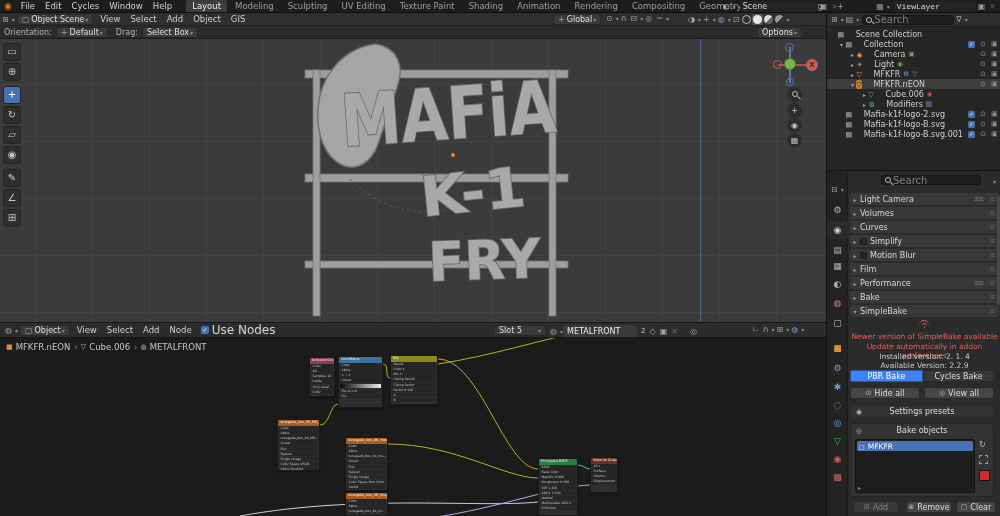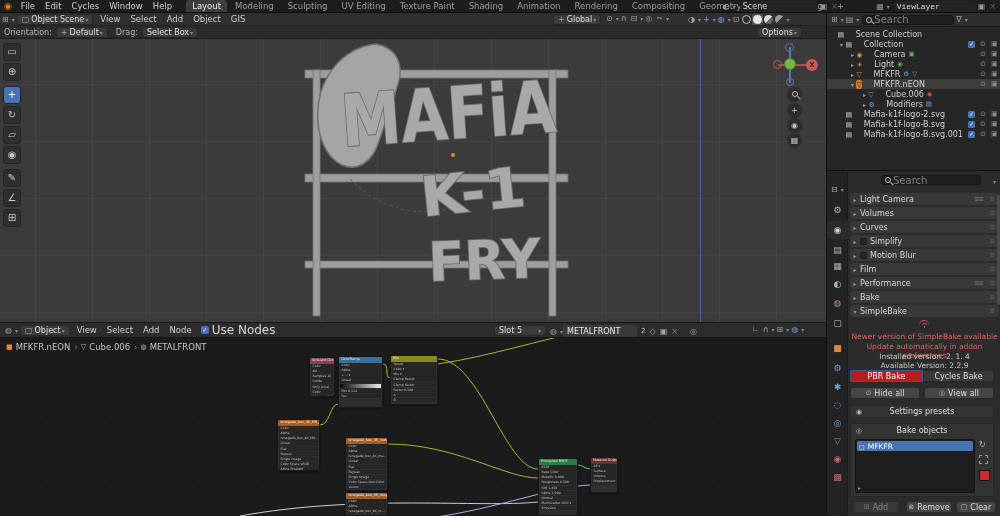--- a/index.html
+++ b/index.html
@@ -729,21 +729,21 @@
       <div class="wifi abs" style="left:70px;top:149px;">
         <i style="left:1px;top:0;width:10px;height:10px;"></i>
         <i style="left:3.5px;top:3px;width:5px;height:5px;"></i>
         <i style="left:5.5px;top:6px;width:1.5px;height:1.5px;background:#cc5a5a;border-radius:50%;"></i>
       </div>
       <div class="sb-red" style="top:161px;">Newer version of SimpleBake available</div>
       <div class="sb-red" style="top:171px;">Update automatically in addon preferences</div>
       <div class="sb-ver" style="top:181px;">Installed version: 2. 1. 4</div>
       <div class="sb-ver" style="top:190px;">Available Version: 2.2.9</div>
 
-      <div class="btn" style="left:2px;top:199px;width:73px;background:#b91c1c;border-color:#35588c;color:#fff;border-radius:2px 0 0 2px;">PBR Bake</div>
+      <div class="btn" style="left:2px;top:199px;width:73px;background:#3b82f6;border-color:#35588c;color:#fff;border-radius:2px 0 0 2px;">PBR Bake</div>
       <div class="btn" style="left:75px;top:199px;width:71px;background:#383838;border-radius:0 2px 2px 0;">Cycles Bake</div>
 
       <div class="btn" style="left:2px;top:216px;width:70px;">
           <span class="ic">⊙</span>
           <span>Hide all</span>
         </div>
       <div class="btn" style="left:76px;top:216px;width:70px;">
           <span class="ic">◎</span>
           <span>View all</span>
         </div>

